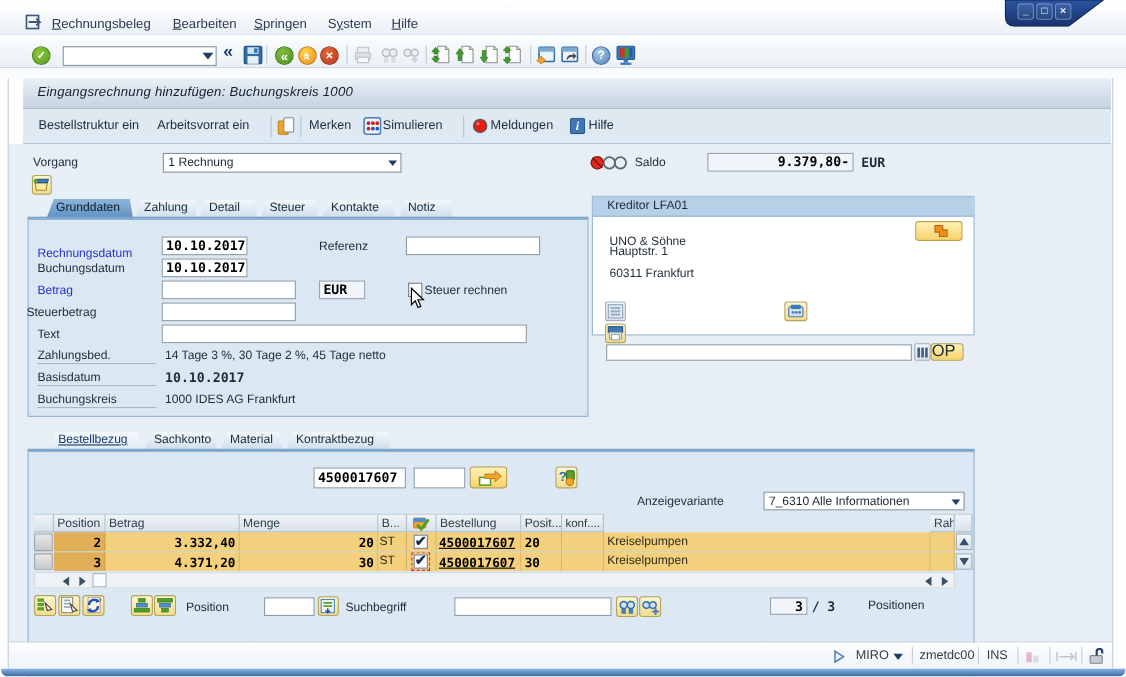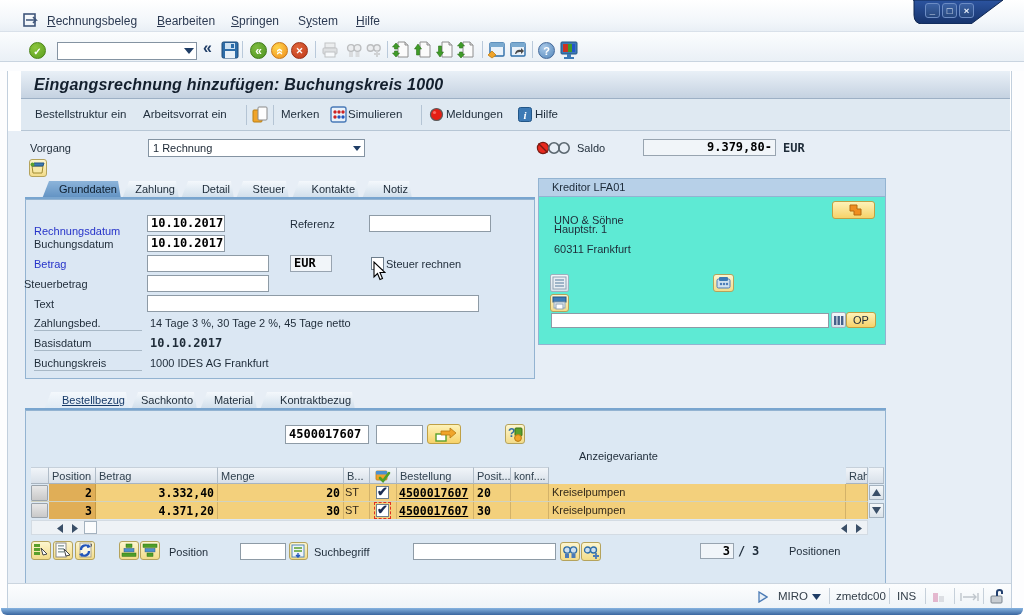--- a/index.html
+++ b/index.html
@@ -28,21 +28,21 @@
   .circle-ic { border-radius:50%; width:17px; height:17px; color:#fff; font-weight:bold;
     text-align:center; line-height:17px; font-size:10px; }
   .combo { position:absolute; background:#fff; border:1px solid #8493a2; }
   .combo .arr { position:absolute; right:2px; top:50%; margin-top:-3px; width:0; height:0;
     border-left:5px solid transparent; border-right:5px solid transparent; border-top:6px solid #1f3d66; }
   .backmark { position:absolute; top:7px; font-size:16px; font-weight:bold; color:#1f3d66; }
 
   
   .titlebar { position:absolute; left:21px; top:71px; width:989px; height:28px;
     background:linear-gradient(#e9f0f7,#c5d2e1); border-bottom:1px solid #9db0c5; }
-  .titlebar span { position:absolute; left:13px; top:5px; font-size:16px; font-weight:bold;
+  .titlebar span { position:absolute; left:13px; top:5px; font-size:12px; font-weight:normal;
     font-style:italic; color:#131f2d; letter-spacing:0.2px; }
 
   
   .appbar { position:absolute; left:21px; top:99px; width:989px; height:32px;
     background:#dfe9f2; border-bottom:1px solid #b7c6d5; }
   .ab-item { position:absolute; top:9px; font-size:11.5px; color:#22303e; }
   .ab-sep { position:absolute; top:6px; width:1px; height:20px; background:#b4c4d4; }
   .ab-ic { position:absolute; top:7px; }
 
   
@@ -59,21 +59,21 @@
     padding:2px 16px 0 4px; white-space:nowrap; overflow:hidden; }
   .ddl .arr { position:absolute; right:3px; top:50%; margin-top:-2px; width:0; height:0;
     border-left:4.5px solid transparent; border-right:4.5px solid transparent; border-top:5.5px solid #1f3d66; }
   .ybtn { background:linear-gradient(#fdf2b8,#f7d269); border:1px solid #bfa045; border-radius:3px; }
   .icbtn { background:linear-gradient(#fdf6cf,#f3dc8a); border:1px solid #b5a35c; border-radius:3px; }
   .gbtn { background:linear-gradient(#f2f6f9,#d9e2ea); border:1px solid #9fb0bf; border-radius:2px; }
   .checkbox { background:#fff; border:1px solid #6e7e8c; width:13px; height:13px; }
   .checkmark { position:absolute; left:0px; top:-3px; color:#1c2d52; font-size:13px; font-weight:bold; }
 
   
-  .tab { position:absolute; top:0; height:18px; font-size:11px; color:#1c2a38; text-align:right;
+  .tab { position:absolute; top:0; height:18px; font-size:11px; color:#1c2a38; text-align:left;
     line-height:17px; background:linear-gradient(#f4f8fc,#cddcea);
     clip-path:polygon(7px 0, calc(100% - 3px) 0, 100% 100%, 0 100%); padding:0 4px 0 9px;
     filter:drop-shadow(0 -1px 0 #8fabc7) drop-shadow(1px 0 0 #8fabc7) drop-shadow(-1px 0 0 #8fabc7); }
   .tab.active1 { background:linear-gradient(#8cb4da,#5f90c1); font-weight:normal; color:#0d1d2d; }
   .tab.active2 { background:linear-gradient(#f4f8fc,#dde9f4); color:#173a68; text-decoration:underline; }
   .tabline { position:absolute; height:2px; background:#79a5cf; }
 
   .groupbox { position:absolute; background:#dbe7f3; border:1px solid #93b3d1; }
 
   
@@ -307,21 +307,21 @@
 
     <span class="lbl lbl-u" style="left:34px; top:186px; width:108px; position:absolute">Zahlungsbed.</span>
     <span class="lbl" style="left:150px; top:186px; position:absolute">14 Tage 3 %, 30 Tage 2 %, 45 Tage netto</span>
 
     <span class="lbl lbl-u" style="left:34px; top:206px; width:108px; position:absolute">Basisdatum</span>
     <span style="left:150px; top:205px; font-family:'DejaVu Sans Mono',monospace; font-weight:bold; font-size:12px; position:absolute">10.10.2017</span>
 
     <span class="lbl lbl-u" style="left:34px; top:226px; width:108px; position:absolute">Buchungskreis</span>
     <span class="lbl" style="left:150px; top:226px; position:absolute">1000 IDES AG Frankfurt</span>
 
-    <div class="groupbox" style="left:538px; top:47px; width:348px; height:167px; background:#5eead4;">
+    <div class="groupbox" style="left:538px; top:47px; width:348px; height:127px; background:#ffffff;">
       <div style="position:absolute; left:0; top:0; width:100%; height:18px; background:#b7d0e8; border-bottom:1px solid #93b3d1; padding:2px 0 0 13px; font-size:11px; color:#1c2a38;">Kreditor LFA01</div>
       <span class="lbl" style="position:absolute; left:15px; top:23px;margin-top:12px;">UNO &amp; Söhne</span>
       <span class="lbl" style="position:absolute; left:15px; top:44px;">Hauptstr. 1</span>
       <span class="lbl" style="position:absolute; left:15px; top:64px;">60311 Frankfurt</span>
       <div class="ybtn" style="position:absolute; left:293px; top:22px; width:43px; height:18px;">
         <svg width="41" height="16" viewBox="0 0 41 16">
           <path d="M17 3 L24 3 L24 7 L28 7 L28 13 L21 13 L21 9 L17 9 Z" fill="#ef8d1f" stroke="#b56a10" stroke-width="1"></path>
         </svg>
       </div>
       <div class="gbtn" style="position:absolute; left:11px; top:95px; width:19px; height:18px;">
@@ -349,21 +349,21 @@
         </svg>
       </div>
       <div class="field" style="position:absolute; left:12px; top:134px; width:278px; height:15px; font-size:11px;"></div>
       <div class="gbtn" style="position:absolute; left:292px; top:133px; width:15px; height:16px;">
         <svg width="13" height="14" viewBox="0 0 13 14">
           <rect x="2" y="3" width="2.4" height="9" fill="#44608a"></rect>
             <rect x="5.5" y="3" width="2.4" height="9" fill="#44608a"></rect>
             <rect x="9" y="3" width="2.4" height="9" fill="#44608a"></rect>
         </svg>
       </div>
-      <div class="ybtn" style="position:absolute; left:307px; top:133px; width:30px; height:16px; text-align:center; font-size:11px; color:#1c2a38; line-height:14px;">OP</div>
+      <div class="ybtn" style="position:absolute; left:307px; top:133px; width:30px; height:16px; text-align:left; font-size:15px; color:#1c2a38; line-height:14px;">OP</div>
     </div>
 
     <div class="tab active2" style="left:44px; top:261px; width:85px;">Bestellbezug</div>
     <div class="tab" style="left:131px; top:261px; width:66px;">Sachkonto</div>
     <div class="tab" style="left:200px; top:261px; width:57px;">Material</div>
     <div class="tab" style="left:260px; top:261px; width:95px;">Kontraktbezug</div>
     <div class="tabline" style="left:25px; top:277px; width:861px;"></div>
 
     <div class="groupbox" style="left:25px; top:279px; width:861px; height:289px; background:#dce8f3;"></div>
 
@@ -376,20 +376,23 @@
       </svg>
     </div>
     <div class="icbtn" style="left:505px; top:293px; width:20px; height:20px; position:absolute;">
       <svg width="18" height="18" viewBox="0 0 18 18">
         <text x="2" y="12" font-size="12" font-weight="bold" fill="#2e6da8" font-family="Liberation Sans, sans-serif">?</text>
         <rect x="9" y="3" width="7" height="8" rx="1" fill="#5aa02c" stroke="#3c7218"></rect>
         <circle cx="12" cy="13" r="3.4" fill="#f0a42a" stroke="#b97a10"></circle>
       </svg>
     </div>
     <span class="lbl" style="left:579px; top:319px; position:absolute">Anzeigevariante</span>
+    <div class="ddl" style="left:694px; top:316px; width:183px; height:17px; padding-top:2px;">
+      <span>7_6310 Alle Informationen</span><span class="arr"></span>
+    </div>
 
     <div class="th" style="left:31px; top:336px; width:18px; height:17px;"></div>
     <div class="th" style="left:49px; top:336px; width:47px; height:17px;">Position</div>
     <div class="th" style="left:96px; top:336px; width:122px; height:17px;">Betrag</div>
     <div class="th" style="left:218px; top:336px; width:126px; height:17px;">Menge</div>
     <div class="th" style="left:344px; top:336px; width:26px; height:17px;">B...</div>
     <div class="th" style="left:370px; top:336px; width:27px; height:17px;">
       <svg width="16" height="13" viewBox="0 0 16 13" style="margin-left:2px">
         <rect x="1" y="1" width="11" height="9" rx="1" fill="#f0a42a" stroke="#b97a10" stroke-width="0.8"></rect>
         <rect x="1" y="1" width="11" height="3.5" fill="#4a90d0"></rect>

